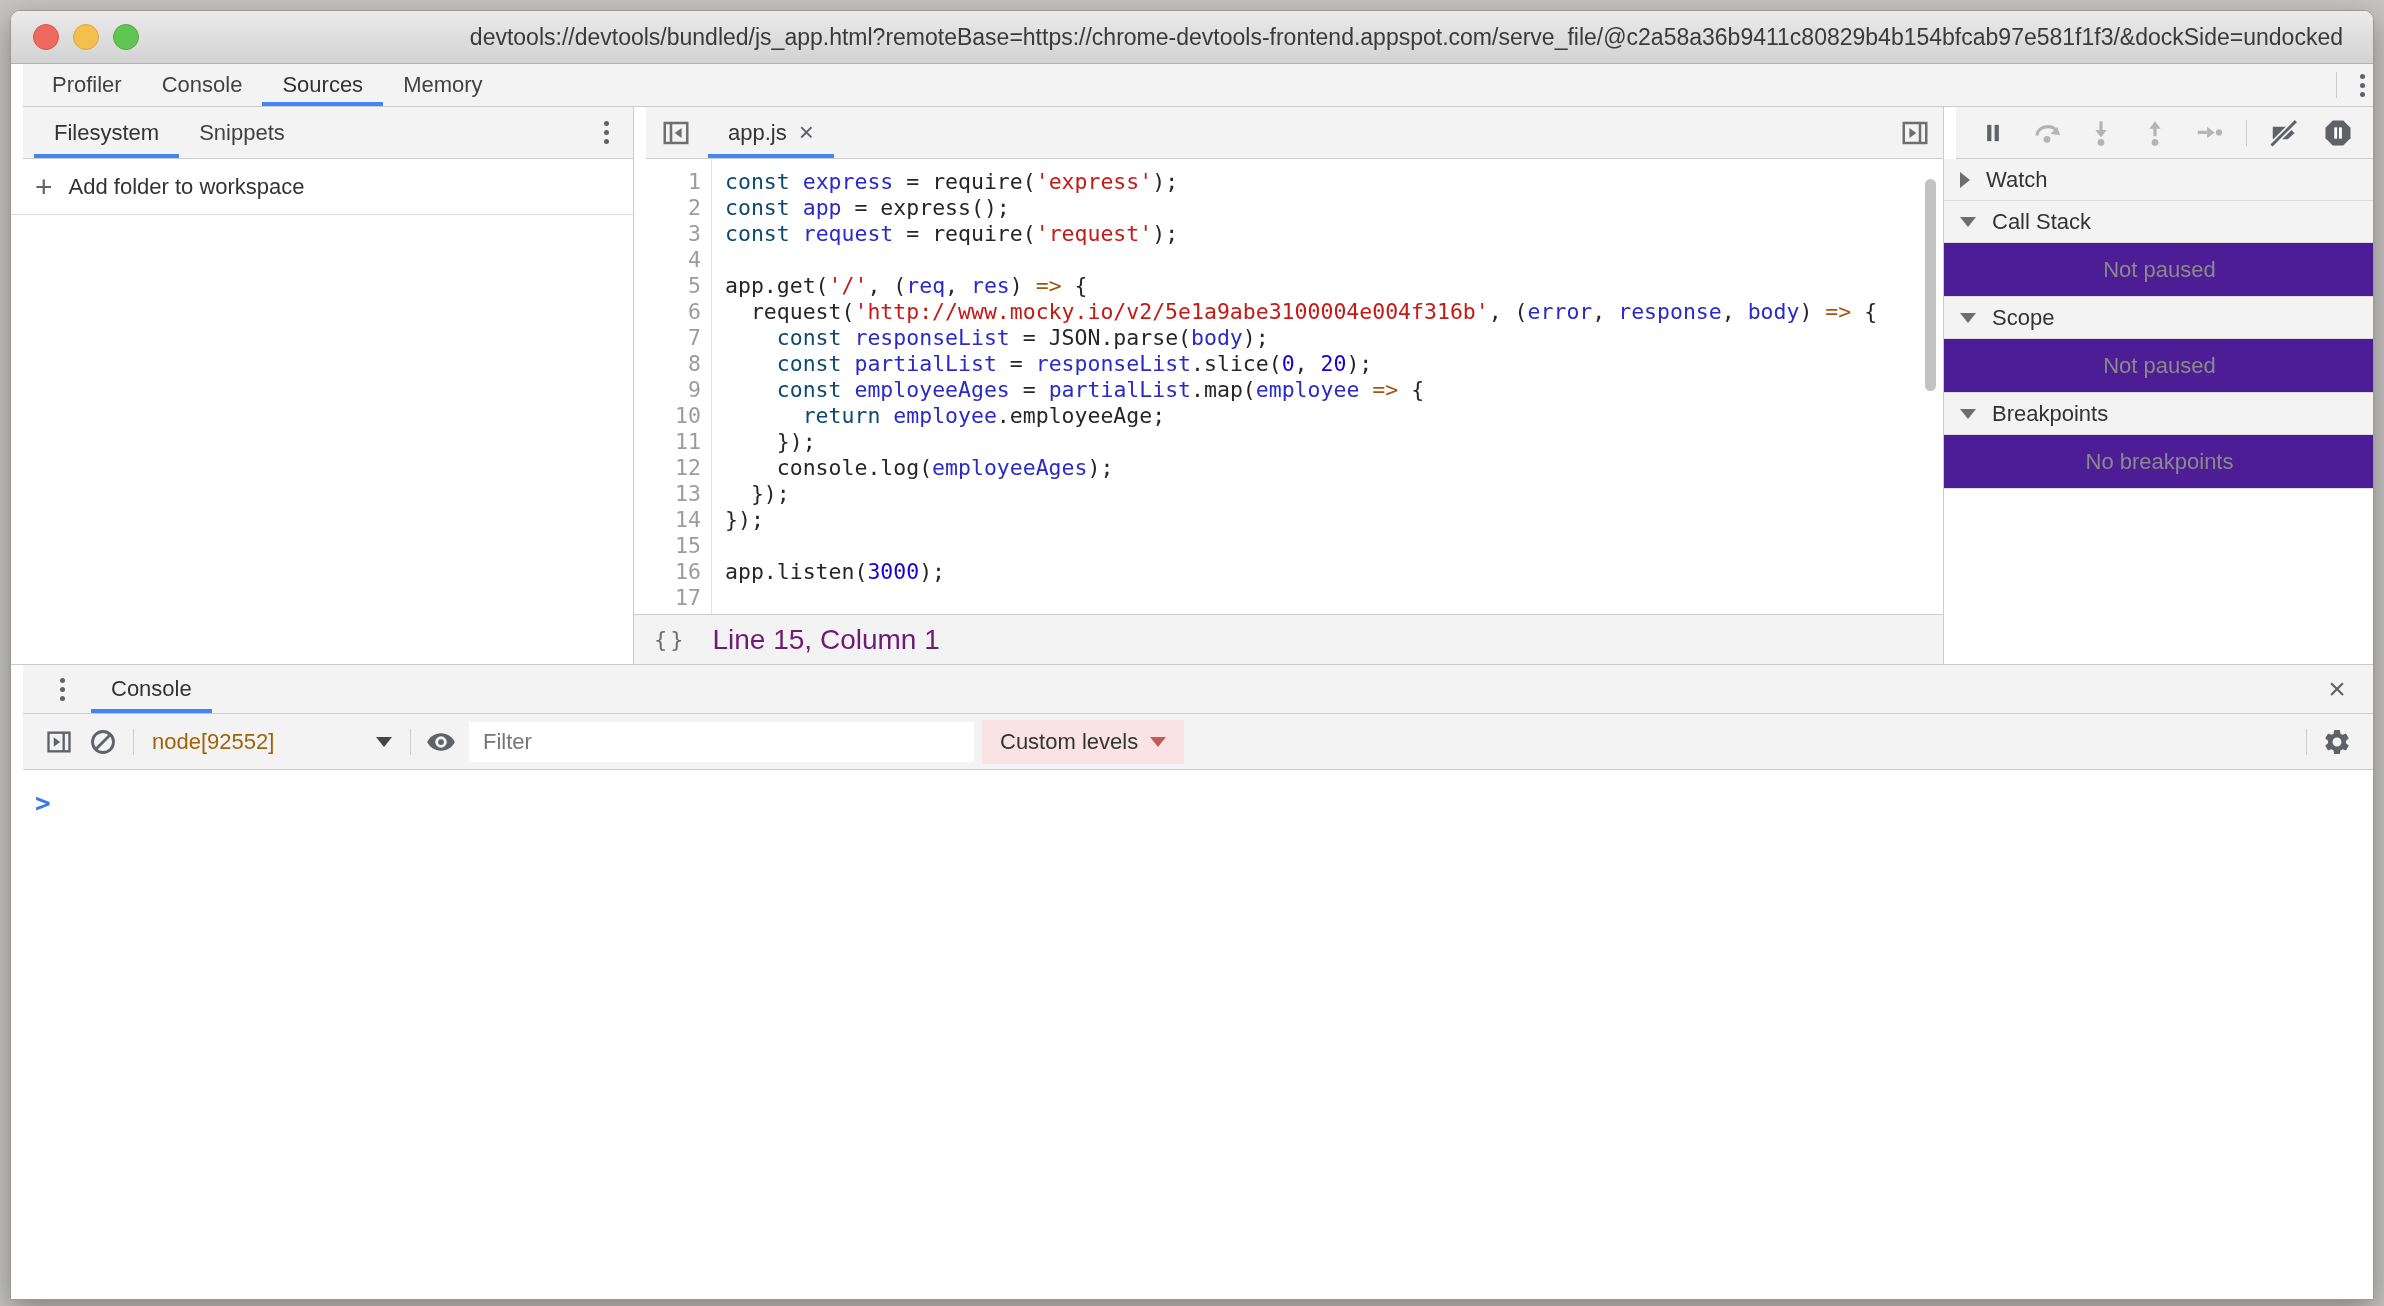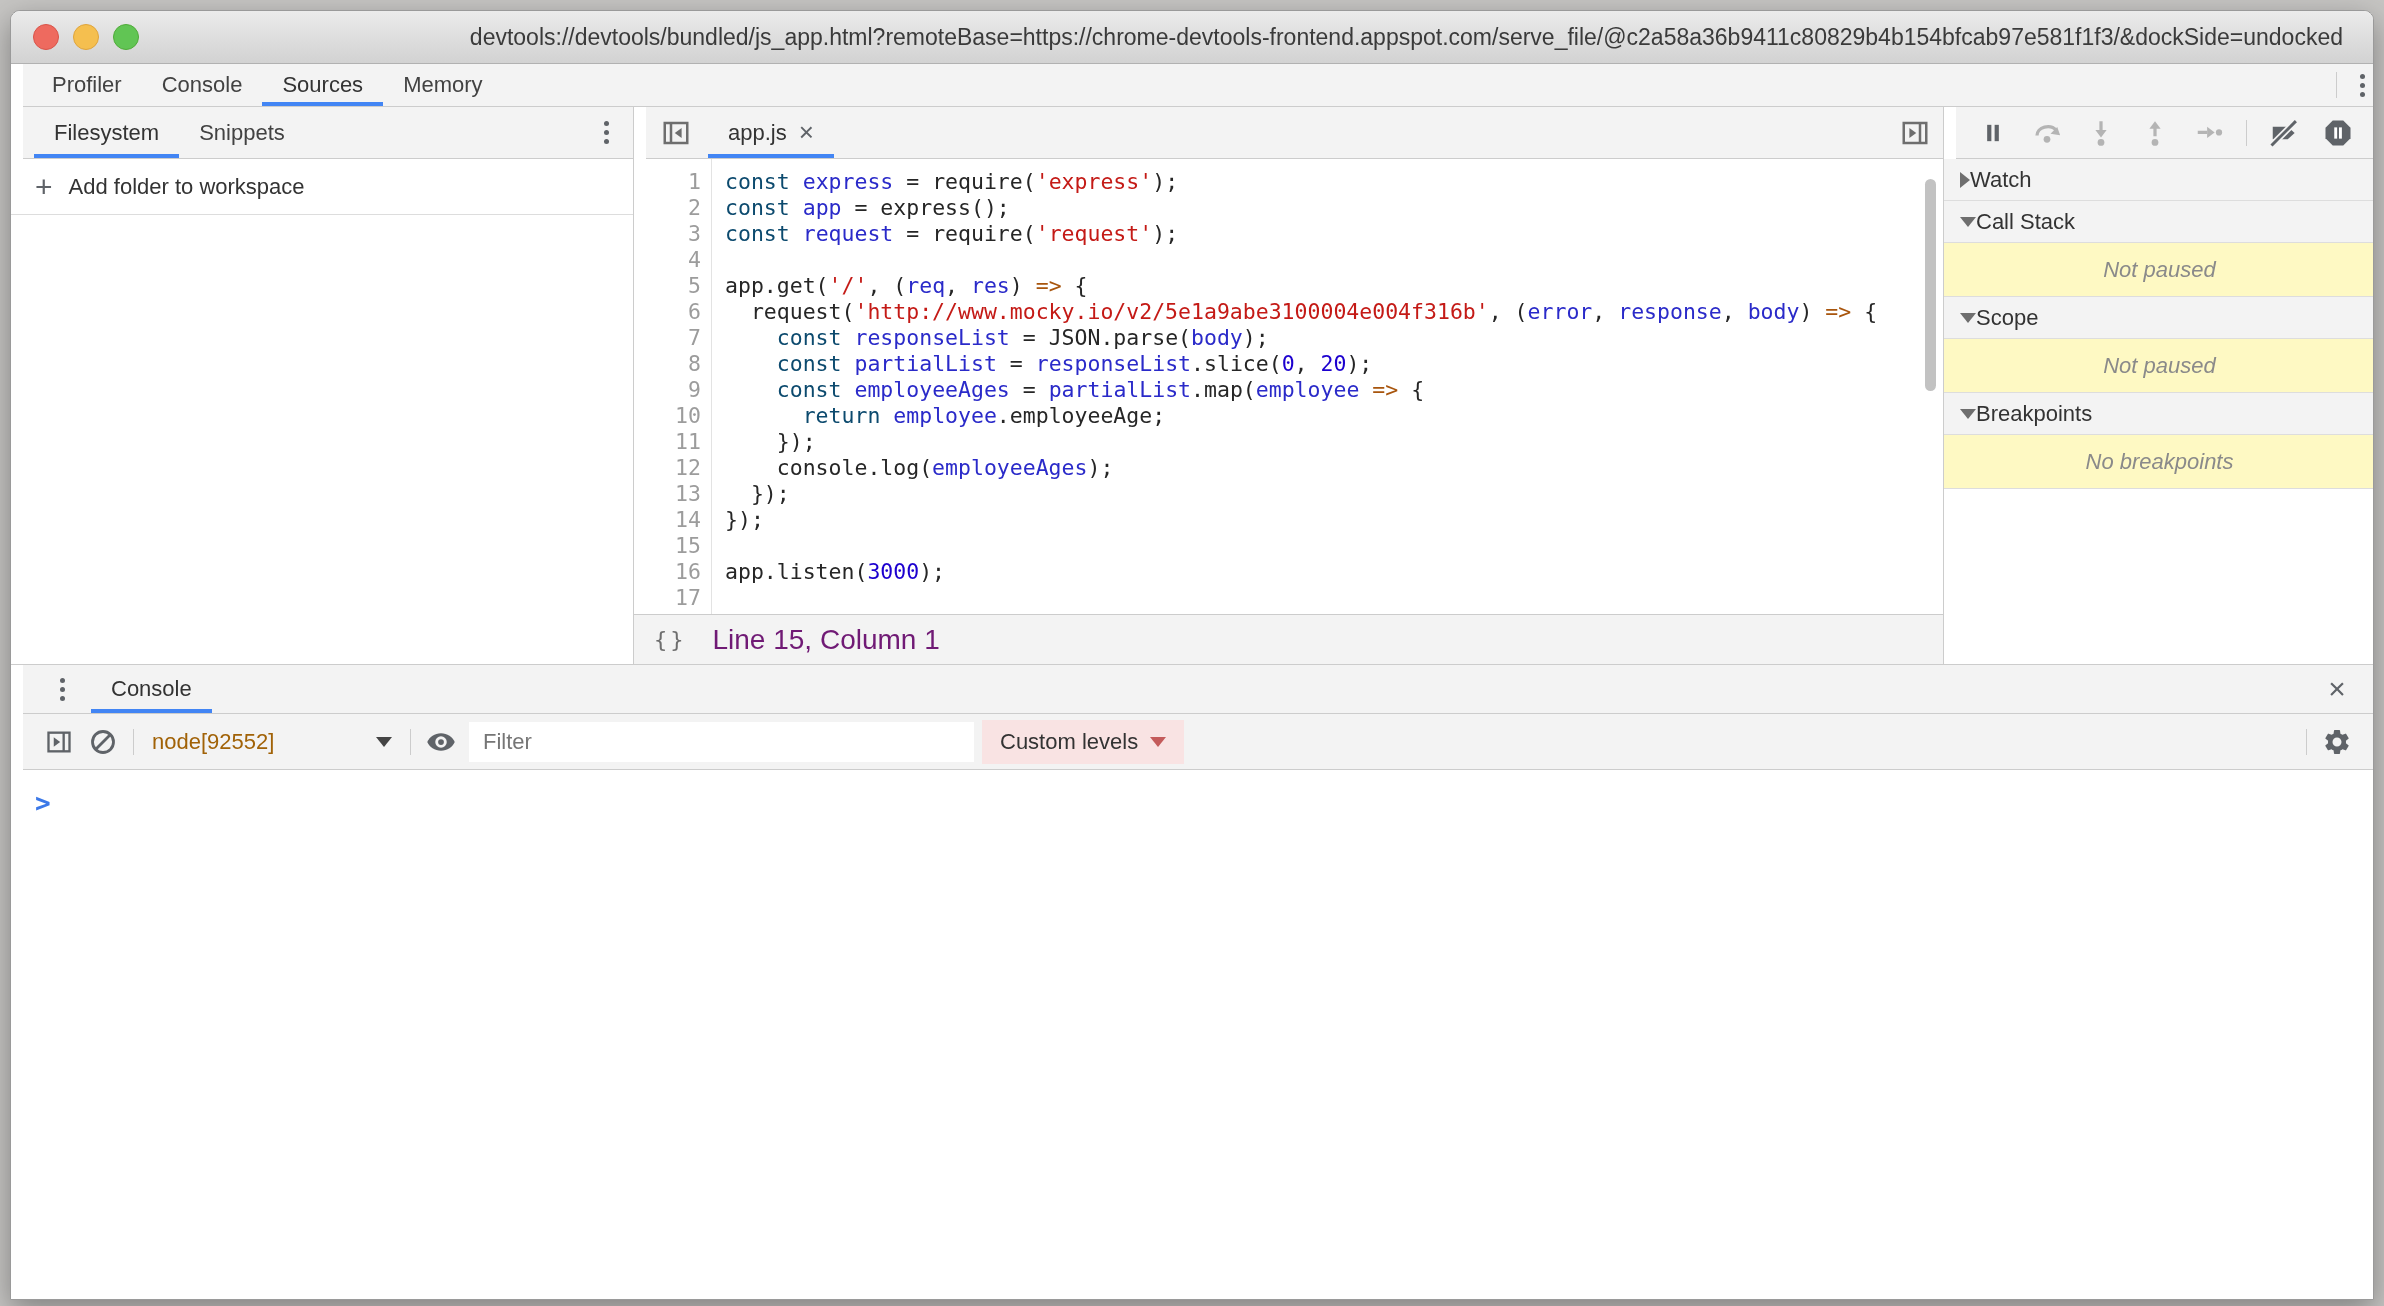--- a/index.html
+++ b/index.html
@@ -74,28 +74,28 @@
   .braces { font-family:"DejaVu Sans Mono", monospace; font-size:22px; color:#6e6e6e; letter-spacing:3px; }
   .pos { font-size:28px; color:#701a75; }
 
   
   .debugger { position:absolute; left:1932px; top:0; width:432px; height:100%;
               border-left:1px solid #ccc; background:#fff; }
   .dbg-toolbar { height:52px; background:#f3f3f3; border-bottom:1px solid #ccc;
                  padding:0 12px; gap:4px; }
   .dbg-btn { width:52px; height:40px; display:flex; align-items:center; justify-content:center; }
   .sec-header { height:42px; background:#f3f3f3; border-bottom:1px solid #ddd;
-                display:flex; align-items:center; gap:0; padding-left:16px;
+                display:flex; align-items:center; gap:16px; padding-left:16px;
                 font-size:22px; color:#333; }
   .tri-right { width:0; height:0; border-top:8px solid transparent; border-bottom:8px solid transparent;
                border-left:10px solid #6e6e6e; }
   .tri-down { width:0; height:0; border-left:8px solid transparent; border-right:8px solid transparent;
               border-top:10px solid #6e6e6e; }
   .sec-msg { height:54px; border-bottom:1px solid #ddd; display:flex; align-items:center;
-             justify-content:center; font-size:22px; font-style:italic; color:#8a8a8a; background:#fef9c3; }
+             justify-content:center; font-size:22px; color:#8a8a8a; background:#4c1d95; }
 
   
   .drawer { position:absolute; left:0; top:653px; width:100%; height:637px;
             border-top:1px solid #ccc; background:#fff; }
   .drawer-tabbar { height:49px; background:#f3f3f3; border-bottom:1px solid #ccc;
                    padding-left:22px; padding-right:16px; }
   .drawer-tab { margin-left:12px; }
   .close-x { font-size:30px; color:#5f6368; line-height:1; width:40px; text-align:center; }
   .drawer-toolbar { height:56px; background:#f3f3f3; border-bottom:1px solid #ccc;
                     padding-left:14px; padding-right:14px; }

